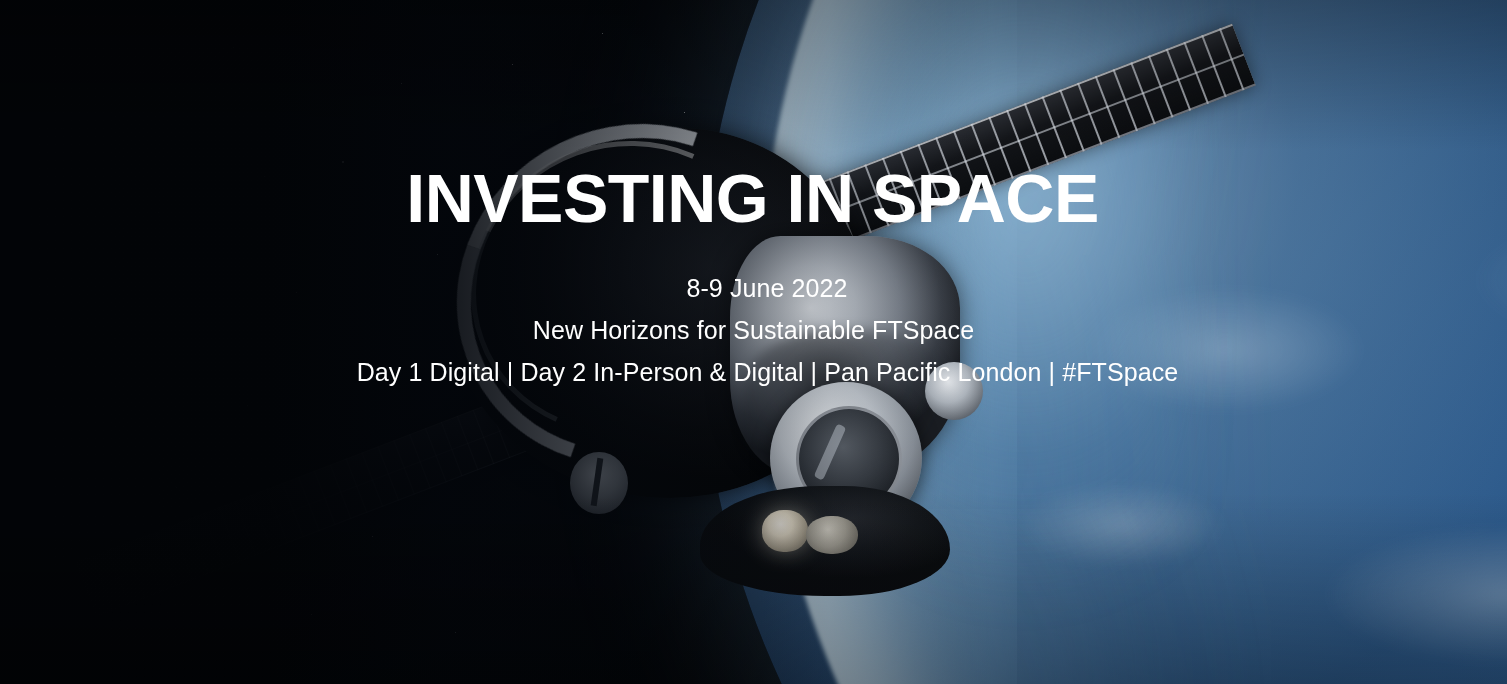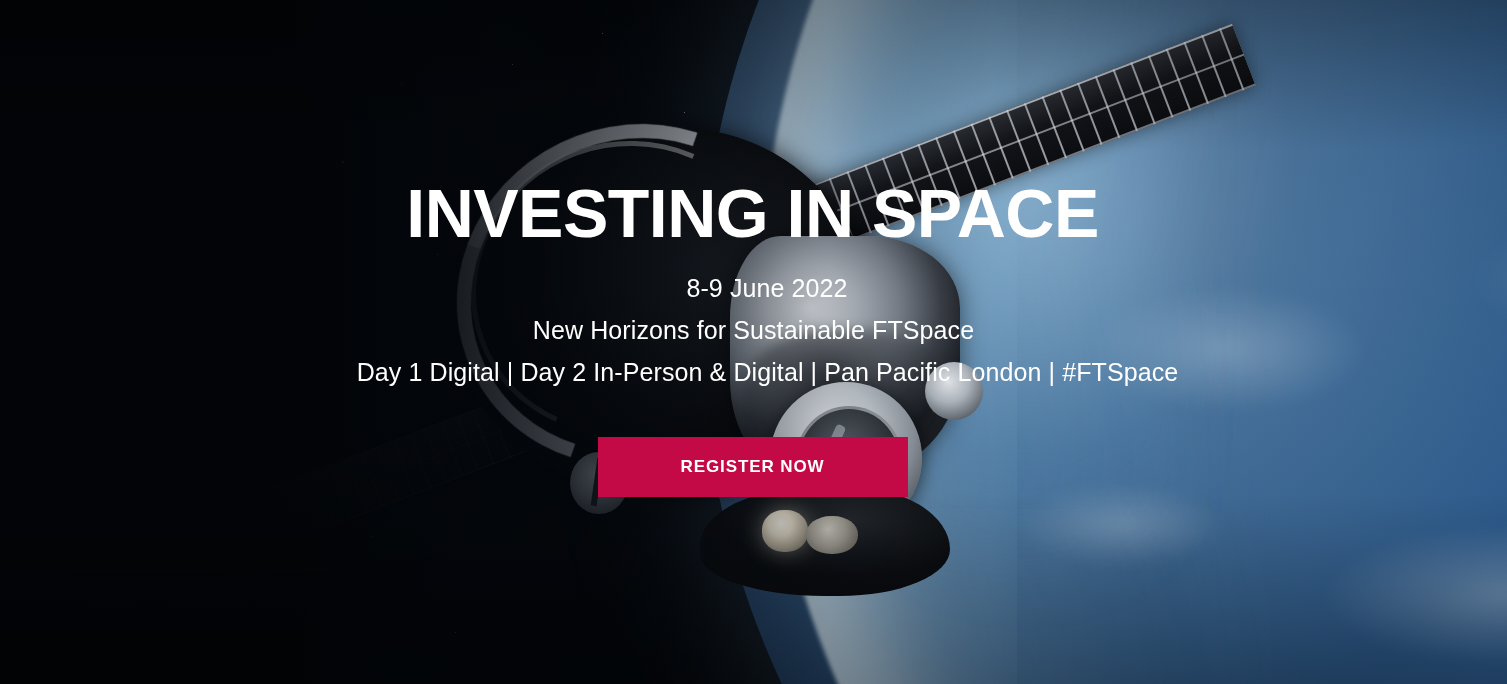--- a/index.html
+++ b/index.html
@@ -385,21 +385,21 @@
     width: 1507px;
     height: 684px;
     text-align: center;
   }
 
   .title {
     position: absolute;
     left: 0;
     right: 0;
     top: 163px;
-    margin: 16px;
+    margin: 1px;
     color: #ffffff;
     font-family: "Liberation Sans", sans-serif;
     font-weight: 700;
     font-size: 68px;
     line-height: 1;
     letter-spacing: -0.5px;
     transform: translateX(-1px);
   }
 
   .sub-line {
@@ -514,18 +514,15 @@
 
   <div class="content">
     <h1 class="title">INVESTING IN SPACE</h1>
 
     <div class="sub-line sub-1">8-9 June 2022</div>
 
     <div class="sub-line sub-2">New Horizons for Sustainable FTSpace</div>
 
     <div class="sub-line sub-3">Day 1 Digital | Day 2 In-Person &amp; Digital | Pan Pacific London | #FTSpace</div>
 
-    <div class="cta-wrap">
-      <a class="cta" href="#">REGISTER NOW</a>
-    </div>
   </div>
 
 </div>
 
 </body></html>

